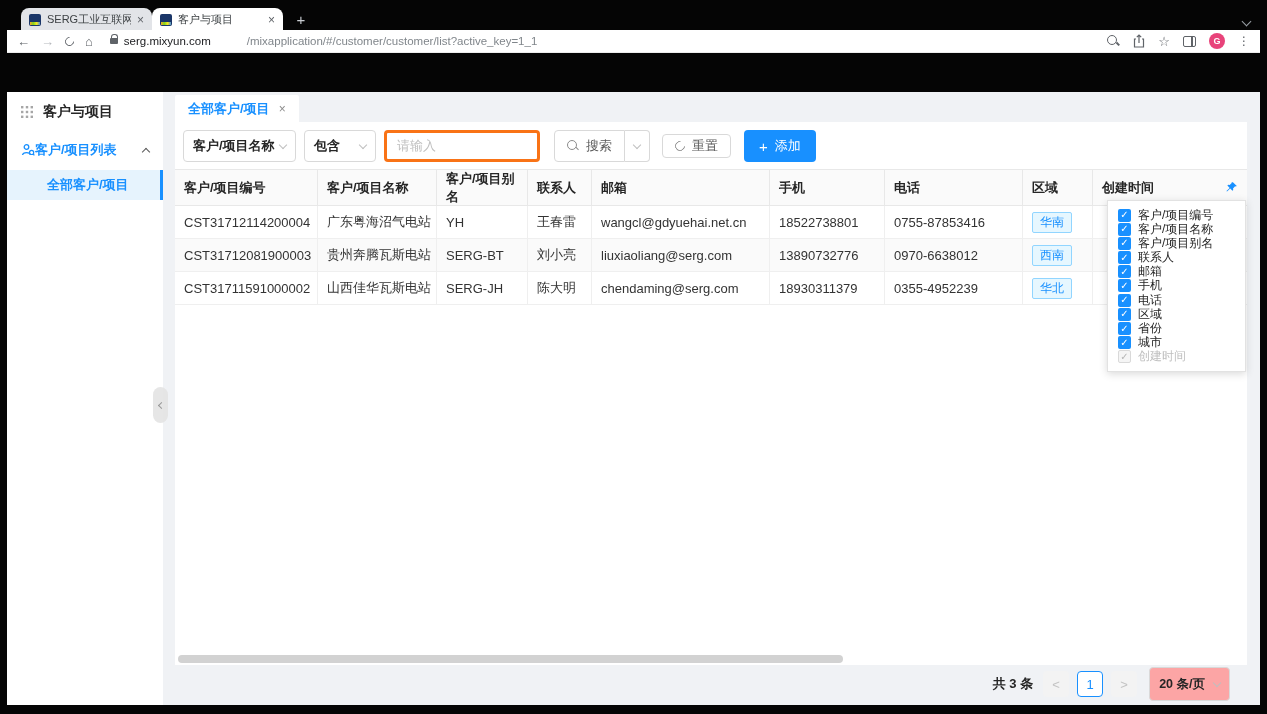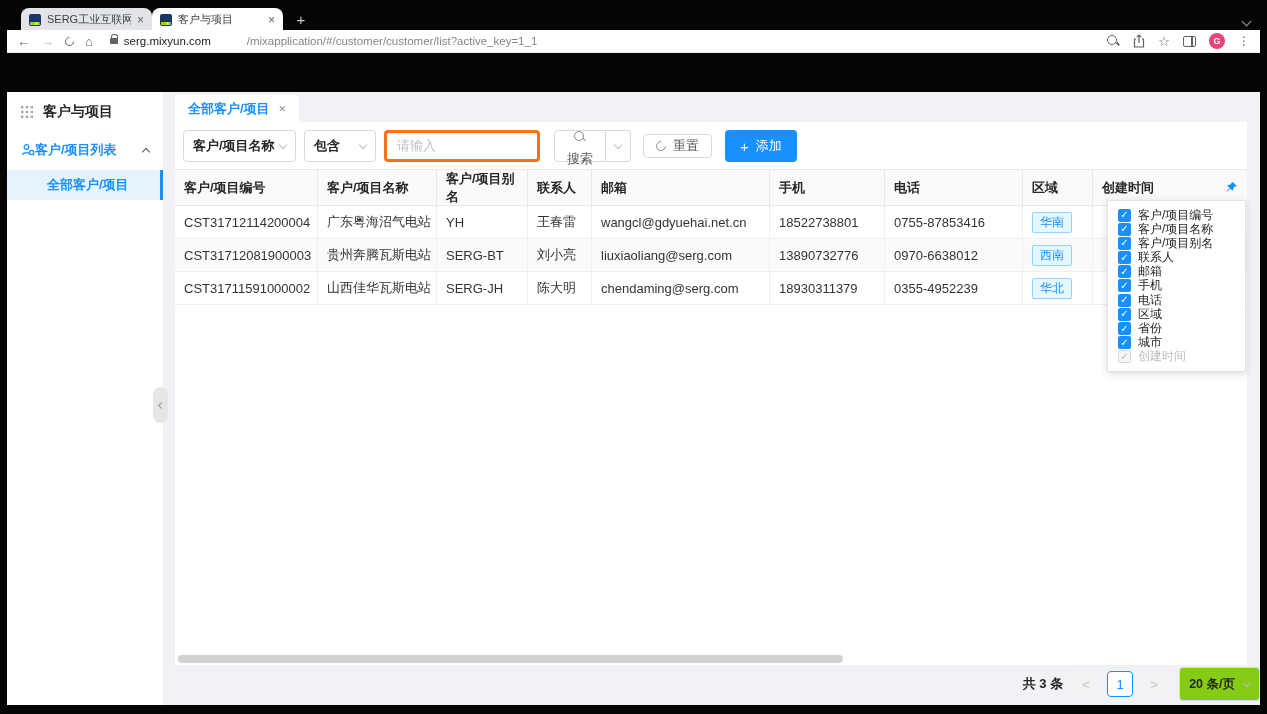--- a/index.html
+++ b/index.html
@@ -68,21 +68,21 @@
   .card { position:absolute; left:12px; right:13px; top:30px; bottom:40px; background:#fff; overflow:hidden; }
 
   
   .filterbar { display:flex; align-items:center; height:32px; margin:8px 8px 7px 8px; }
   .sel { display:flex; align-items:center; justify-content:space-between; border:1px solid #d9d9d9; border-radius:4px; height:32px; padding:0 9px; font-size:13px; font-weight:600; color:#262626; background:#fff; }
   .sel .chev, .chev { width:6px; height:6px; border-right:1.4px solid #bfbfbf; border-bottom:1.4px solid #bfbfbf; transform:rotate(45deg); margin-top:-3px; }
   .sel1 { width:113px; }
   .sel2 { width:72px; margin-left:8px; }
   .inp { width:156px; height:32px; border:3px solid #f97316; border-radius:4px; display:flex; align-items:center; padding:0 10px; font-size:13px; color:#bfbfbf; margin-left:8px; }
   .search-group { display:flex; height:32px; margin-left:14px; }
-  .sg-main { display:flex; align-items:center; gap:7px; padding:0 12px; border:1px solid #d9d9d9; border-radius:4px 0 0 4px; font-size:13px; color:#595959; background:#fff;flex-direction:column; }
+  .sg-main { display:flex; align-items:center; gap:7px; padding:0 12px; border:1px solid #d9d9d9; border-radius:4px 0 0 4px; font-size:13px; color:#595959; background:#fff; }
   .sg-arrow { width:25px; border:1px solid #d9d9d9; border-left:none; border-radius:0 4px 4px 0; display:flex; align-items:center; justify-content:center; background:#fff; }
   .mag { position:relative; width:12px; height:12px; flex:none; }
   .mag:before { content:""; position:absolute; left:0; top:0; width:8px; height:8px; border:1.4px solid #8c8c8c; border-radius:50%; }
   .mag:after { content:""; position:absolute; left:8px; top:8px; width:4px; height:1.4px; background:#8c8c8c; transform:rotate(45deg); }
   .reset-btn { display:flex; align-items:center; gap:7px; height:24px; padding:0 12px; border:1px solid #d9d9d9; border-radius:4px; font-size:13px; color:#595959; background:#fff; margin-left:12px; }
   .rel { width:10px; height:10px; border:1.6px solid #8c8c8c; border-radius:50%; border-right-color:transparent; transform:rotate(-40deg); }
   .add-btn { display:flex; align-items:center; gap:7px; height:32px; padding:0 15px; background:#1890ff; border-radius:4px; font-size:13px; color:#fff; margin-left:13px; }
   .add-btn .plus { font-size:15px; font-weight:400; line-height:1; }
 
   
@@ -91,25 +91,25 @@
   .th:last-child { border-right:none; }
   .td { height:33px; display:flex; align-items:center; padding:0 9px; font-size:13px; color:#333; border-bottom:1px solid #efefef; border-right:1px solid #efefef; white-space:nowrap; overflow:hidden; }
   .td:last-child { border-right:none; }
   .trow.alt .td { background:#fafafa; }
   .tag { padding:0 7px; line-height:19px; font-size:12px; color:#1890ff; background:#e6f7ff; border:1px solid #91d5ff; border-radius:2px; }
   .pin { margin-left:auto; flex:none; }
 
   .hthumb { position:absolute; left:3px; bottom:2px; width:665px; height:8px; border-radius:4px; background:#d2d2d2; }
 
   
-  .pager { position:absolute; right:0; bottom:7px; height:28px; display:flex; align-items:center; gap:8px; font-size:13px; color:#262626; }
+  .pager { position:absolute; right:30px; bottom:7px; height:28px; display:flex; align-items:center; gap:8px; font-size:13px; color:#262626; }
   .ptotal { font-weight:700; margin-right:2px; }
   .pbtn { width:26px; height:26px; display:flex; align-items:center; justify-content:center; color:#c3c3c3; background:#f3f3f3; border-radius:4px; font-size:13px; }
   .pcur { width:26px; height:26px; display:flex; align-items:center; justify-content:center; color:#1890ff; border:1px solid #1890ff; background:#fff; border-radius:4px; font-size:13px; }
-  .psize { height:34px; border:1px solid #d9d9d9; border-radius:4px; background:#84cc16; display:flex; align-items:center; gap:9px; padding:0 9px; font-size:12.5px; font-weight:700; color:#262626; margin-left:4px; }
+  .psize { height:34px; border:1px solid #d9d9d9; border-radius:4px; background:#fca5a5; display:flex; align-items:center; gap:9px; padding:0 9px; font-size:12.5px; font-weight:700; color:#262626; margin-left:4px; }
 
   
   .picker { position:absolute; right:14px; top:108px; width:139px; background:#fff; border:1px solid #e2e2e2; box-shadow:0 2px 8px rgba(0,0,0,.15); padding:7px 6px 7px 10px; z-index:20; display:flex; flex-direction:column; justify-content:space-between; height:172px; }
   .pick { display:flex; align-items:center; gap:7px; height:14px; }
   .cb { width:13px; height:13px; background:#1890ff; border-radius:2px; color:#fff; font-size:10px; display:flex; align-items:center; justify-content:center; line-height:1; flex:none; }
   .pick.disabled .cb { background:#f5f5f5; border:1px solid #d9d9d9; color:#b5b5b5; }
   .plabel { font-size:12px; color:#262626; white-space:nowrap; }
   .pick.disabled .plabel { color:#bfbfbf; }
 </style>
 </head>

